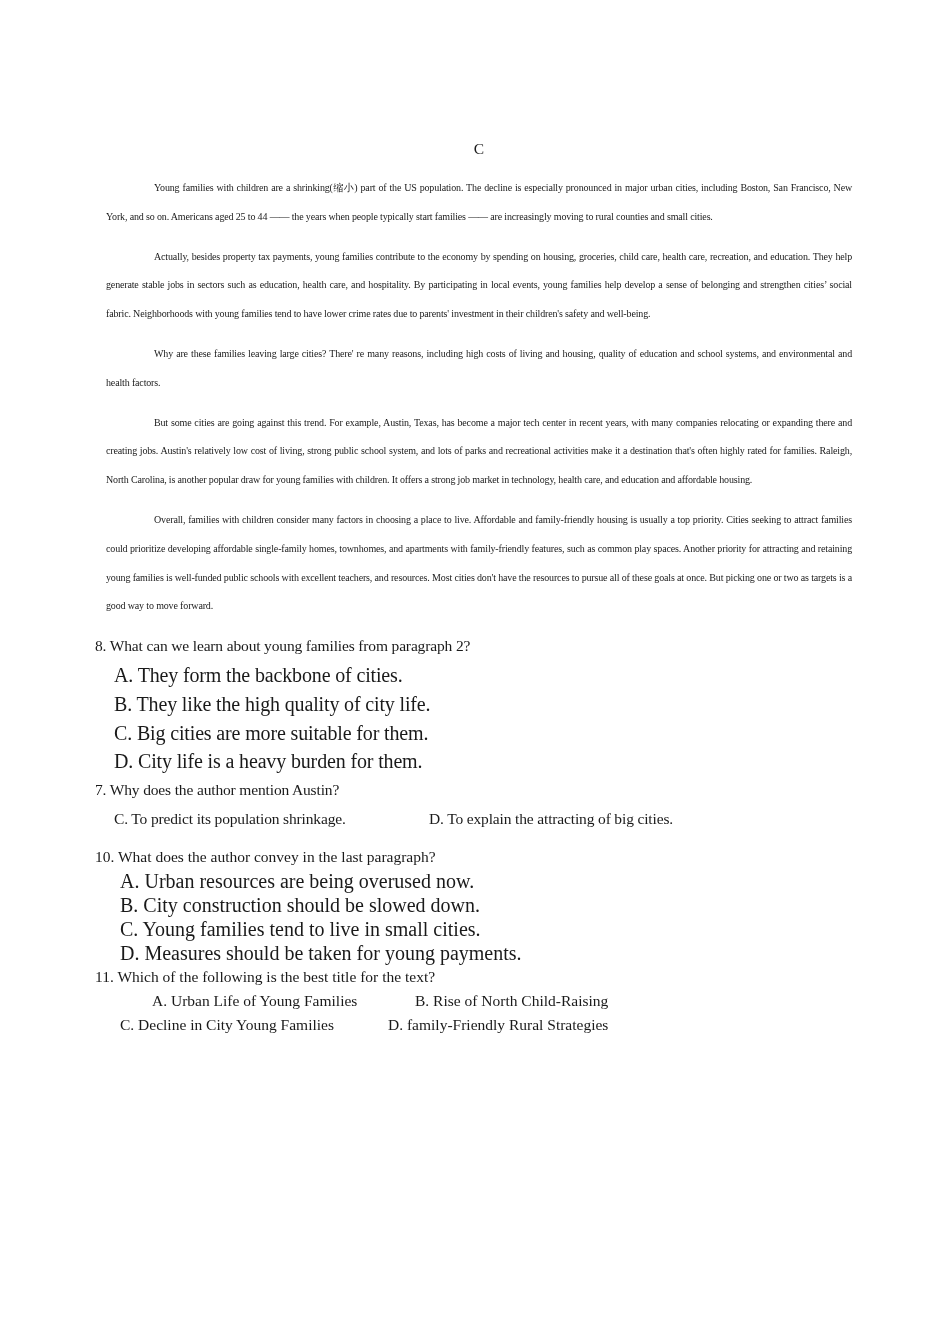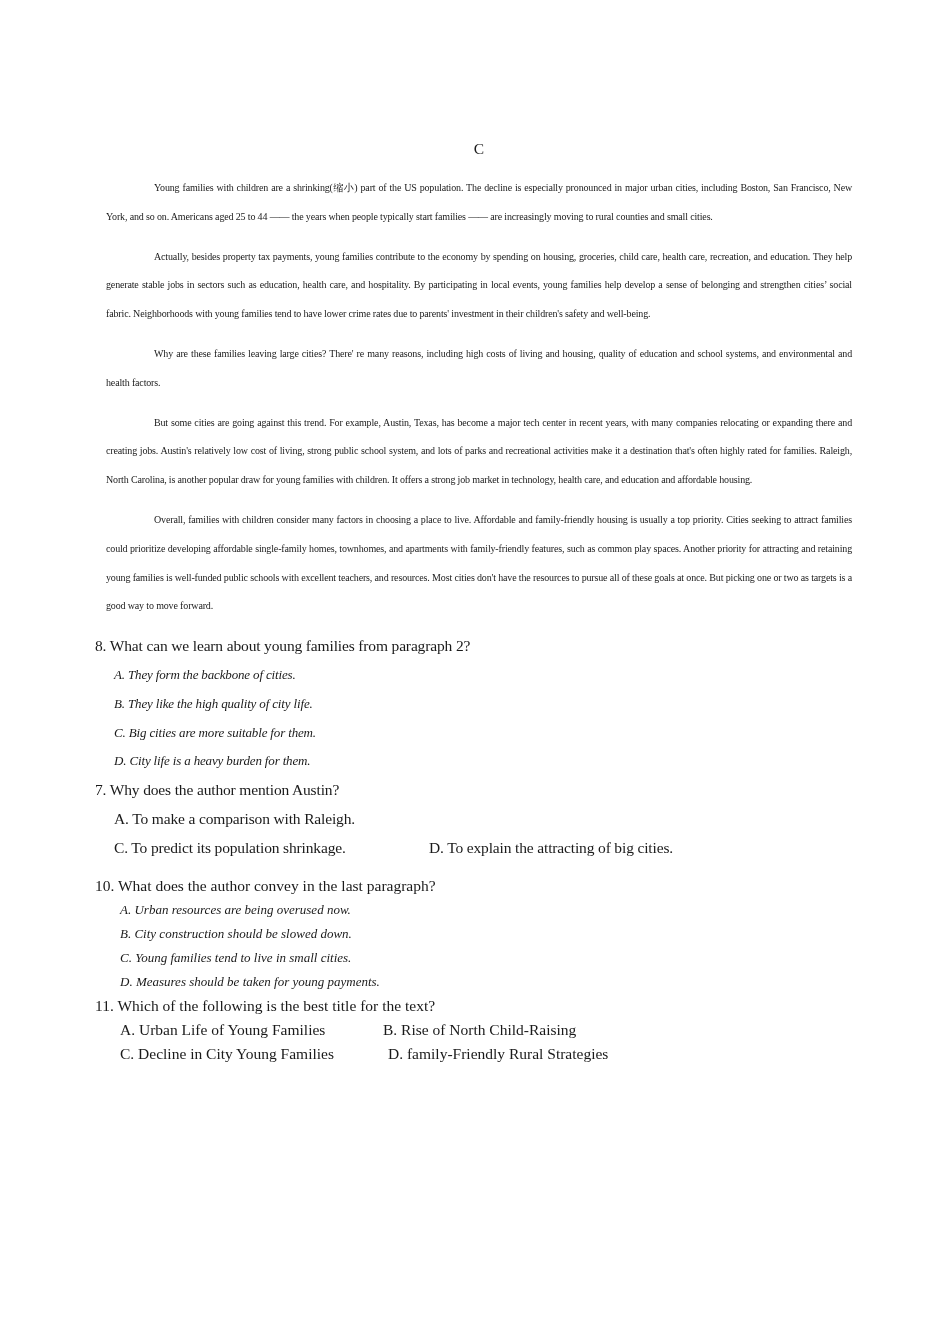--- a/index.html
+++ b/index.html
@@ -39,27 +39,26 @@
     .q-block {
       margin: 0;
     }
     .q-stem {
       font-size: 15.5px;
       line-height: 28.8px;
       letter-spacing: -0.15px;
       margin: 0;
     }
     .q-opt {
-      font-size: 13px;
+      font-size: 20px;
       line-height: 28.8px;
       padding-left: 19px;
       letter-spacing: -0.15px;
       margin: 0;
       white-space: nowrap;
-      font-style: italic;
     }
     .q-opt-row {
       display: flex;
       font-size: 15.5px;
       line-height: 28.8px;
       padding-left: 19px;
       letter-spacing: -0.15px;
       white-space: nowrap;
     }
     .q-opt-row .col-a { width: 320px; }
@@ -73,21 +72,21 @@
     .q-wide .q-opt {
       line-height: 24px;
       padding-left: 25px;
       letter-spacing: 0px;
     }
     .q-wide .q-opt-row {
       line-height: 24px;
       padding-left: 25px;
       letter-spacing: 0px;
     }
-    .q-wide .q-opt-row .col-a { width: 263px; }
+    .q-wide .q-opt-row .col-a { width: 263px; margin-left: 32px; }
     .q-wide .q-opt-row .col-a2 { width: 268px; }
     .q-first-wide { margin-top: 16px; }
   </style>
 </head>
 <body>
 
 <div class="page">
 
   <div class="section-label">C</div>
 
@@ -101,21 +100,20 @@
     <div class="q-stem">8. What can we learn about young families from paragraph 2?</div>
     <div class="q-opt">A. They form the backbone of cities.</div>
     <div class="q-opt">B. They like the high quality of city life.</div>
     <div class="q-opt">C. Big cities are more suitable for them.</div>
     <div class="q-opt">D. City life is a heavy burden for them.</div>
   </div>
 
   <div class="q-block">
     <div class="q-stem">7. Why does the author mention Austin?</div>
     <div class="q-opt-row">
-      <span class="col-a">A. To make a comparison with Raleigh.</span>
     </div>
     <div class="q-opt-row" style="height:24px;font-family:Liberation Serif, serif;">
       <span class="col-a2">C. To predict its population shrinkage.</span>
       <span>D. To explain the attracting of big cities.</span>
     </div>
   </div>
 
   <div class="q-block q-wide q-first-wide">
     <div class="q-stem">10. What does the author convey in the last paragraph?</div>
     <div class="q-opt">A. Urban resources are being overused now.</div>

